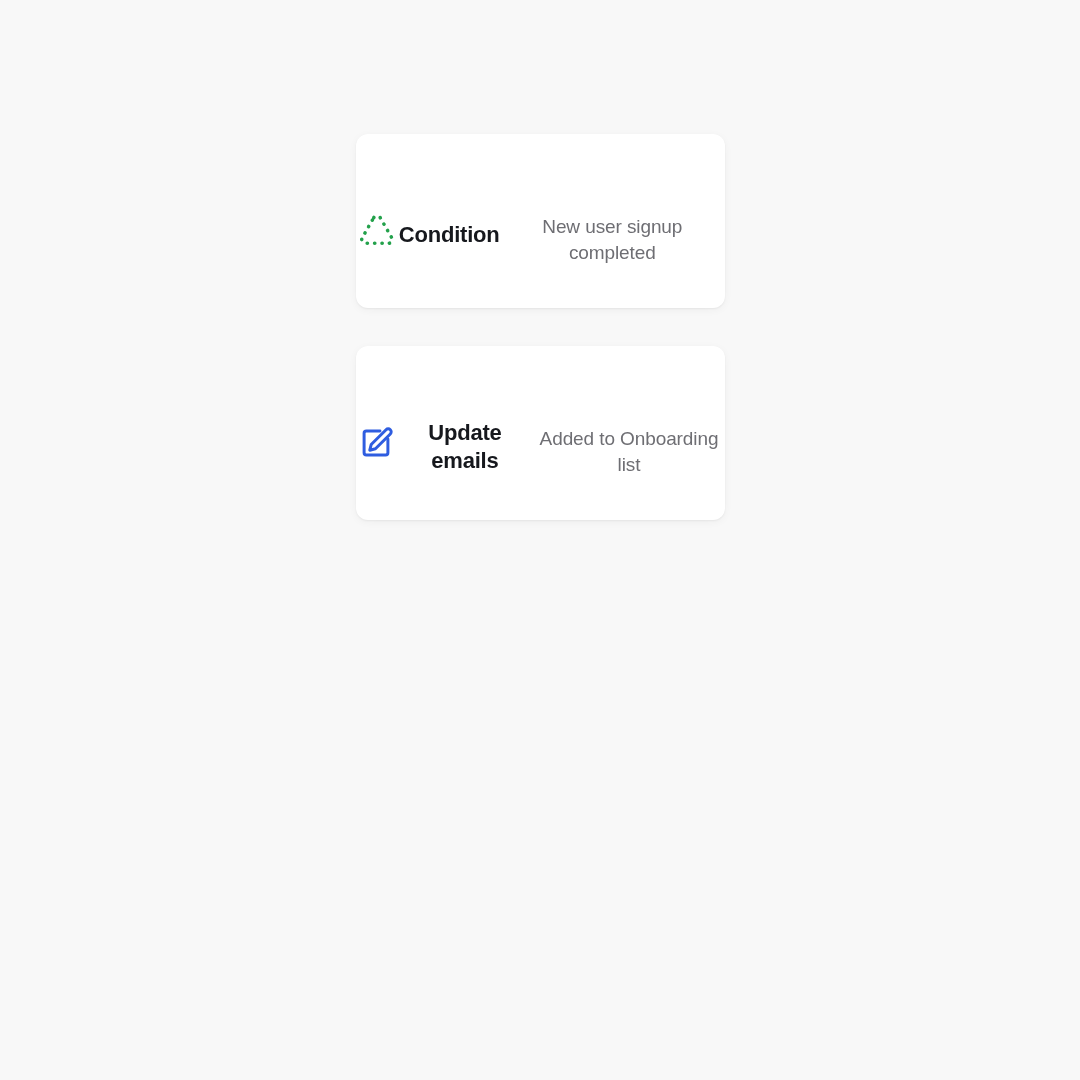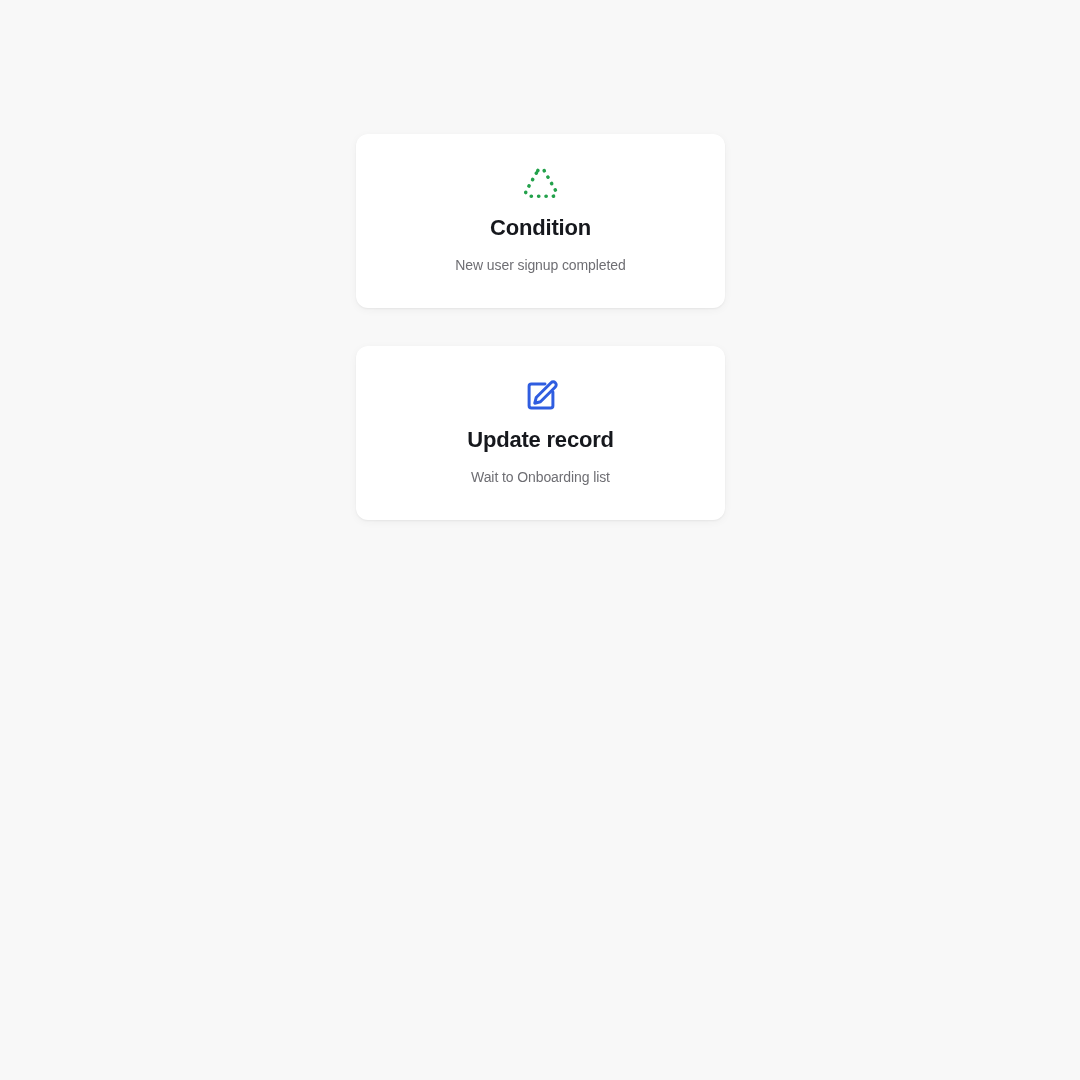--- a/index.html
+++ b/index.html
@@ -27,21 +27,21 @@
 
   .step-card {
     width: 369px;
     height: 174px;
     box-sizing: border-box;
     background: #ffffff;
     border-radius: 12px;
     box-shadow: 0 1px 2px rgba(16, 18, 27, 0.05),
                 0 2px 8px rgba(16, 18, 27, 0.045);
     display: flex;
-    flex-direction: column;
+    flex-direction: row;
     align-items: center;
     justify-content: flex-start;
     padding-top: 28px;
   }
 
   .step-icon {
     width: 44px;
     height: 44px;
     display: flex;
     align-items: center;
@@ -56,21 +56,21 @@
     font-size: 22px;
     font-weight: bold;
     color: #16181d;
     line-height: 28px;
     letter-spacing: -0.2px;
     text-align: center;
     margin: 0;
   }
 
   .step-subtitle {
-    font-size: 14px;
+    font-size: 19px;
     font-weight: normal;
     color: #6e6e73;
     line-height: 26px;
     letter-spacing: -0.1px;
     text-align: center;
     margin: 10px 0 0 0;
   }
 </style>
 </head>
 <body>
@@ -87,19 +87,19 @@
     <div class="step-subtitle">New user signup completed</div>
   </div>
 
   <div class="step-card">
     <span class="step-icon">
       <svg width="34" height="34" viewBox="0 0 24 24" fill="none" xmlns="http://www.w3.org/2000/svg">
         <path d="M14.8 3.6H5.2A1.6 1.6 0 0 0 3.6 5.2v13.6a1.6 1.6 0 0 0 1.6 1.6h13.6a1.6 1.6 0 0 0 1.6-1.6V9.2" stroke="#2f5de0" stroke-width="2.1" stroke-linecap="round" stroke-linejoin="round"></path>
         <path d="M19.1 2.6a2.1 2.1 0 0 1 3 3L11.6 16.1l-4 1 1-4L19.1 2.6Z" stroke="#2f5de0" stroke-width="2.1" stroke-linecap="round" stroke-linejoin="round"></path>
       </svg>
     </span>
-    <div class="step-title">Update record</div>
-    <div class="step-subtitle">Wait to Onboarding list</div>
+    <div class="step-title">Update emails</div>
+    <div class="step-subtitle">Added to Onboarding list</div>
   </div>
 
 
 
 </div>
 
 </body></html>

